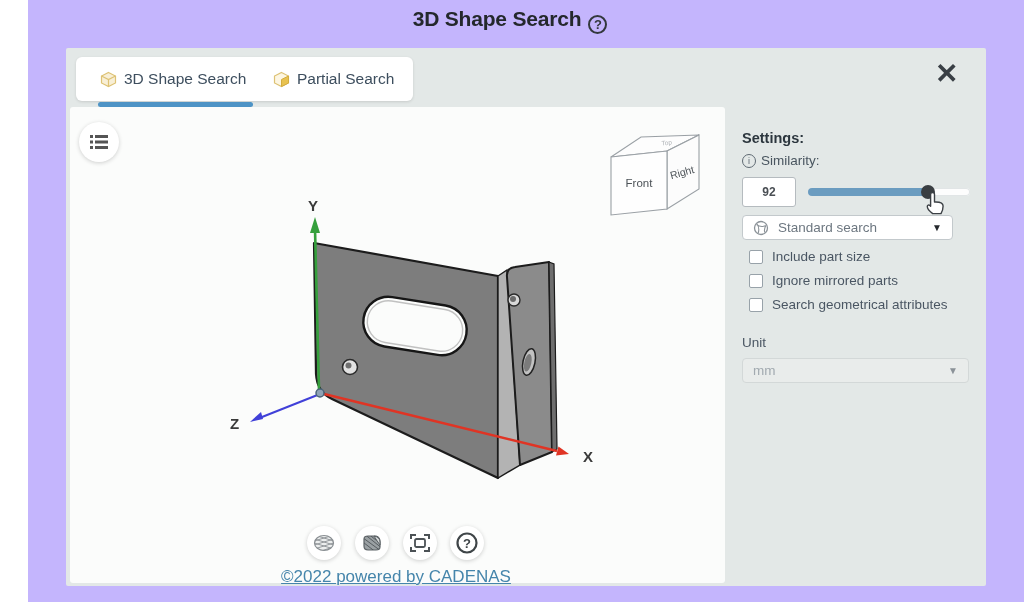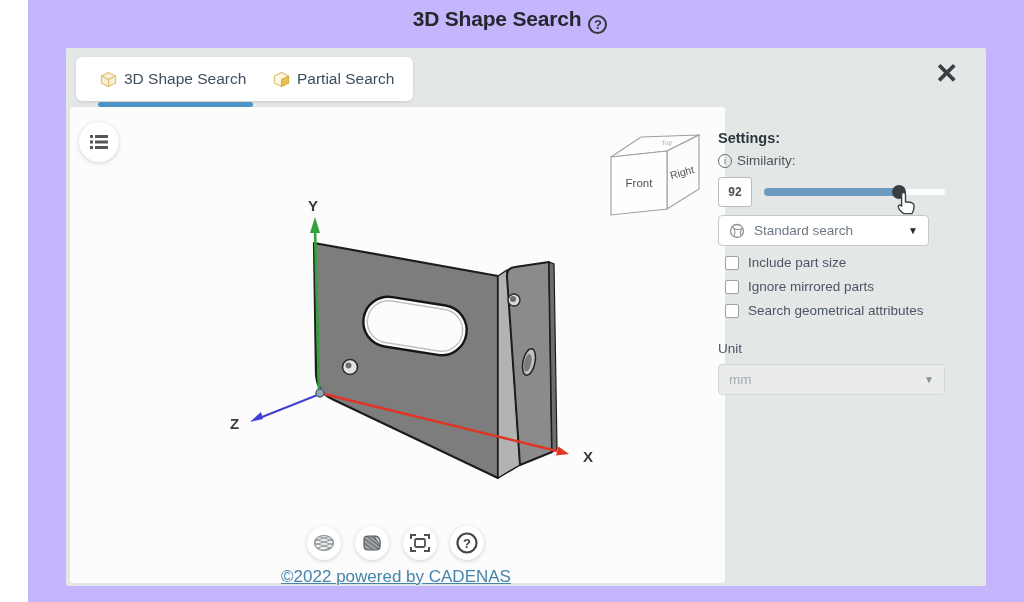--- a/index.html
+++ b/index.html
@@ -36,37 +36,37 @@
   .round-btn { position:absolute; background:#fff; border-radius:50%;
     box-shadow:0 1px 4px rgba(0,0,0,.18); display:flex; align-items:center; justify-content:center; }
   .menu-btn { left:9px; top:15px; width:40px; height:40px; }
   .model-svg { position:absolute; left:0; top:0; }
   .viewcube { position:absolute; left:535px; top:20px; }
   .tool-btn { width:34px; height:34px; top:419px; }
   .copyright { position:absolute; left:326px; top:460px; transform:translateX(-50%);
     font-size:17px; color:#4585ab; text-decoration:underline; white-space:nowrap; }
 
   
-  .settings { position:absolute; left:652px; top:82px; width:228px; color:#49555f; font-size:13.5px; }
+  .settings { position:absolute; left:676px; top:82px; width:228px; color:#49555f; font-size:13.5px; }
   .settings-heading { font-size:14.5px; font-weight:700; color:#2c363e; }
   .sim-row { display:flex; align-items:center; gap:5px; margin-top:7px; }
   .info-icon { display:inline-flex; width:14px; height:14px; border:1.4px solid #5f6a73;
     border-radius:50%; align-items:center; justify-content:center; font-size:9px; color:#5f6a73; }
   .slider-row { display:flex; align-items:center; gap:12px; margin-top:9px; }
-  .sim-input { width:34px; height:30px; border:1px solid #b5bbbf; border-radius:3px;
+  .sim-input { width:54px; height:30px; border:1px solid #b5bbbf; border-radius:3px;
     text-align:center; font-size:12px; font-weight:700; color:#4a4f54; background:#fff;
     font-family:"Liberation Sans", sans-serif; }
   .slider { position:relative; flex:1; height:8px; border-radius:4px; background:#fdfdfd;
     box-shadow:inset 0 0 0 1px #e1e5e6; }
   .slider-fill { position:absolute; left:0; top:0; height:100%; background:#6b9cc0; border-radius:4px; }
   .slider-handle { position:absolute; top:-3px; width:14px; height:14px; border-radius:50%;
     background:#3a3e42; }
   .cursor-hand { position:absolute; top:3px; pointer-events:none; }
   .section-label { margin-top:15px; }
-  .dropdown { margin-top:8px; width:211px; height:31px; background:#fff;
+  .dropdown { margin-top:8px; width:211px; height:25px; background:#fff;
     border:1px solid #c3c9cc; border-radius:4px; display:flex; align-items:center;
     gap:9px; padding:0 10px; color:#6d7780; }
   .caret { margin-left:auto; font-size:10px; color:#24282c; }
   .cb-row { display:flex; align-items:center; gap:9px; margin-top:9px; color:#4a5663;padding-left:7px; }
   .cb-box { width:14px; height:14px; border:1.5px solid #98a2a9; border-radius:2px; background:#fff; flex:none; }
   .unit-label { margin-top:23px; color:#4a5663; }
   .dropdown.disabled { width:227px; background:#e9eceb; border-color:#d3d8d8; color:#a2aab0; }
   .dropdown.disabled .caret { color:#8b9298; }
 </style>
 </head>

